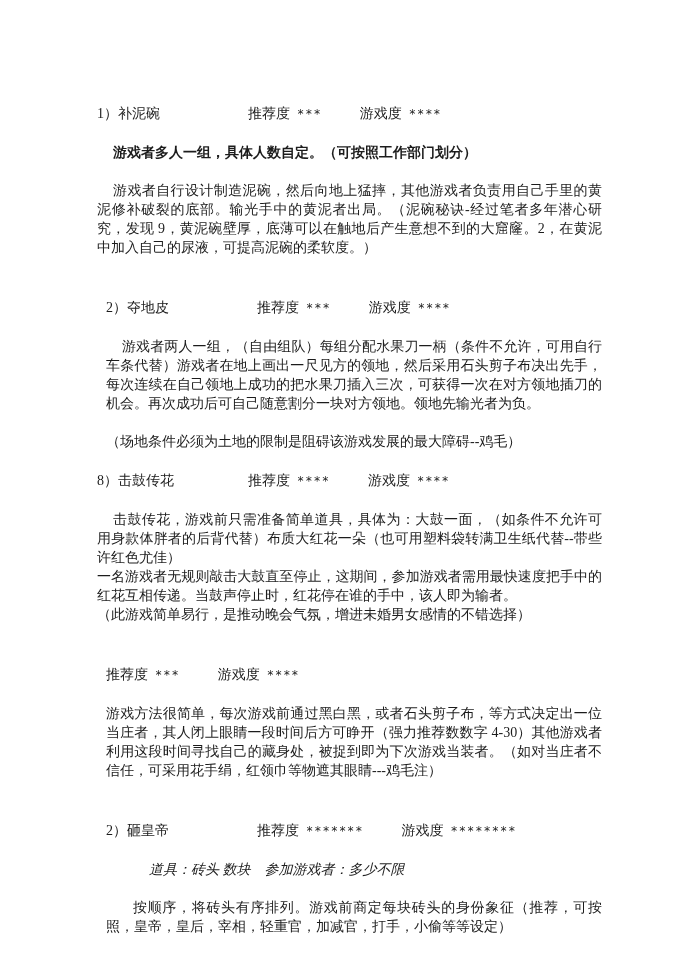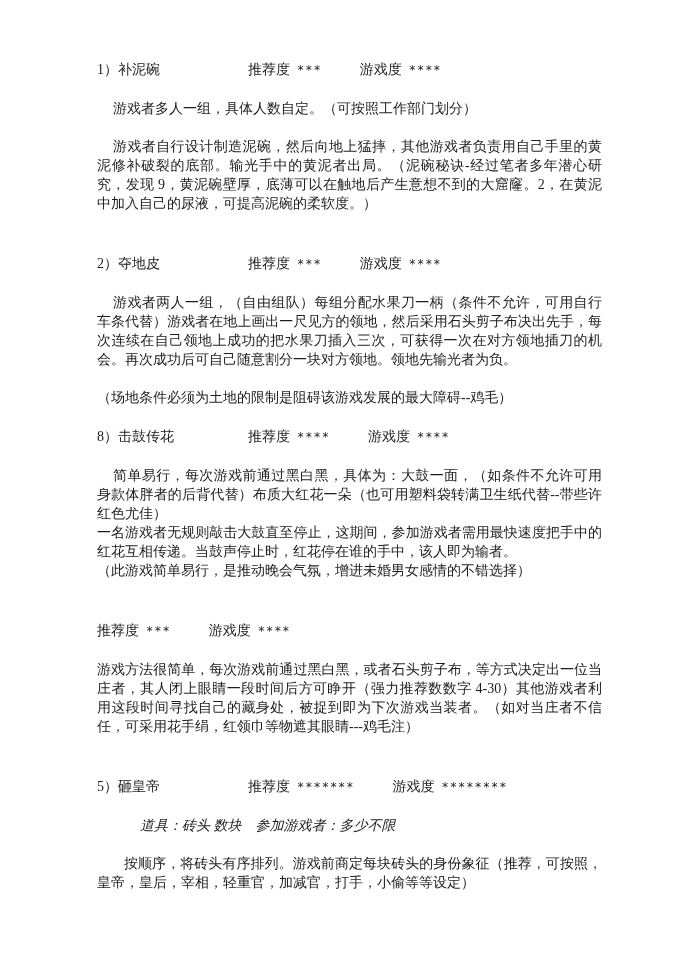--- a/index.html
+++ b/index.html
@@ -13,25 +13,25 @@
     overflow: hidden;
     font-family: "Liberation Serif", "DejaVu Serif", serif;
     font-size: 14px;
     line-height: 19px;
     color: #1c1c1c;
   }
   .page {
     box-sizing: border-box;
     width: 690px;
     height: 976px;
-    padding: 60px 88px 0 97px;
+    padding: 104px 88px 0 97px;
     background: #ffffff;
   }
   .section { margin: 0; }
-  .mt-lg { margin-top: 41px; }
+  .mt-lg { margin-top: 41px; margin-left: 9px; }
   .mt-md { margin-top: 20px; }
   .heading {
     display: flex;
     align-items: baseline;
     white-space: nowrap;
     margin: 0 0 19px 0;
   }
   .gname {
     display: inline-block;
     width: 151px;
@@ -43,21 +43,21 @@
     font-family: "DejaVu Sans Mono", monospace;
     font-size: 12px;
     letter-spacing: 1px;
   }
   .rating.second { margin-left: 38px; }
   p {
     margin: 0 0 19px 0;
     text-align: justify;
   }
   p.tight { margin-bottom: 0; }
-  .ind-1 { text-indent: 16px; }
+  .ind-1 { text-indent: 16px; font-weight: bold; }
   .ind-2 { text-indent: 27px; }
   .ind-3 { text-indent: 43px; font-style: italic; }
   .ind-body { text-indent: 16px; }
 </style>
 </head>
 <body>
 
 <div class="page">
 
   <div class="section">
@@ -79,36 +79,36 @@
     <p class="ind-body">游戏者两人一组，（自由组队）每组分配水果刀一柄（条件不允许，可用自行车条代替）游戏者在地上画出一尺见方的领地，然后采用石头剪子布决出先手，每次连续在自己领地上成功的把水果刀插入三次，可获得一次在对方领地插刀的机会。再次成功后可自己随意割分一块对方领地。领地先输光者为负。</p>
     <p>（场地条件必须为土地的限制是阻碍该游戏发展的最大障碍--鸡毛）</p>
   </div>
 
   <div class="section mt-md">
     <div class="heading">
       <span class="gname">8）击鼓传花</span>
       <span class="rating"><span>推荐度</span><span class="stars">****</span></span>
       <span class="rating second"><span>游戏度</span><span class="stars">****</span></span>
     </div>
-    <p class="ind-body tight">简单易行，每次游戏前通过黑白黑，具体为：大鼓一面，（如条件不允许可用身款体胖者的后背代替）布质大红花一朵（也可用塑料袋转满卫生纸代替--带些许红色尤佳）</p>
+    <p class="ind-body tight">击鼓传花，游戏前只需准备简单道具，具体为：大鼓一面，（如条件不允许可用身款体胖者的后背代替）布质大红花一朵（也可用塑料袋转满卫生纸代替--带些许红色尤佳）</p>
     <p class="tight">一名游戏者无规则敲击大鼓直至停止，这期间，参加游戏者需用最快速度把手中的红花互相传递。当鼓声停止时，红花停在谁的手中，该人即为输者。</p>
     <p>（此游戏简单易行，是推动晚会气氛，增进未婚男女感情的不错选择）</p>
   </div>
 
   <div class="section mt-lg">
     <div class="heading">
       <span class="rating"><span>推荐度</span><span class="stars">***</span></span>
       <span class="rating second"><span>游戏度</span><span class="stars">****</span></span>
     </div>
     <p>游戏方法很简单，每次游戏前通过黑白黑，或者石头剪子布，等方式决定出一位当庄者，其人闭上眼睛一段时间后方可睁开（强力推荐数数字 4-30）其他游戏者利用这段时间寻找自己的藏身处，被捉到即为下次游戏当装者。（如对当庄者不信任，可采用花手绢，红领巾等物遮其眼睛---鸡毛注）</p>
   </div>
 
   <div class="section mt-lg">
     <div class="heading">
-      <span class="gname">5）砸皇帝</span>
+      <span class="gname">2）砸皇帝</span>
       <span class="rating"><span>推荐度</span><span class="stars">*******</span></span>
       <span class="rating second"><span>游戏度</span><span class="stars">********</span></span>
     </div>
     <p class="ind-3">道具：砖头 数块　参加游戏者：多少不限</p>
     <p class="ind-2">按顺序，将砖头有序排列。游戏前商定每块砖头的身份象征（推荐，可按照，皇帝，皇后，宰相，轻重官，加减官，打手，小偷等等设定）</p>
   </div>
 
 </div>
 
 </body></html>

